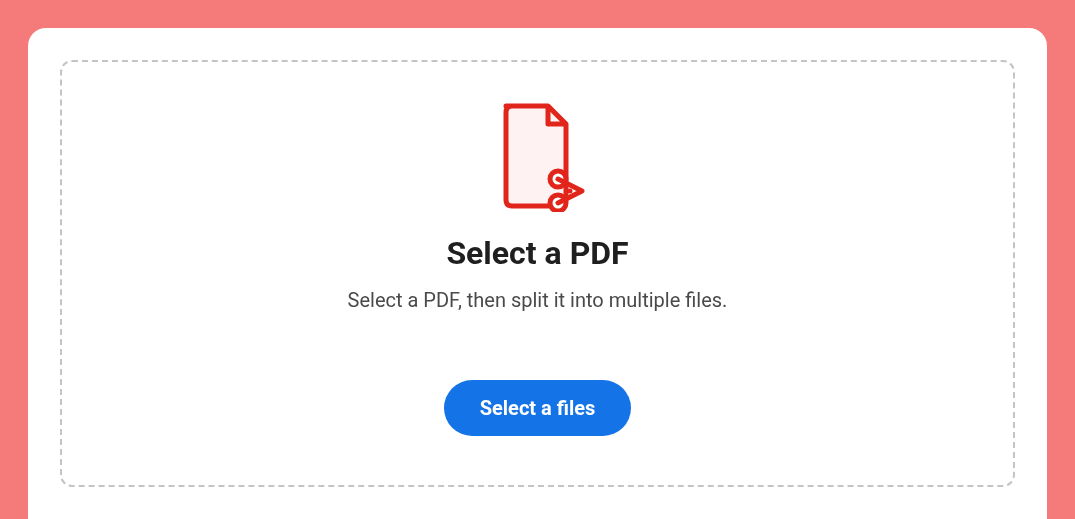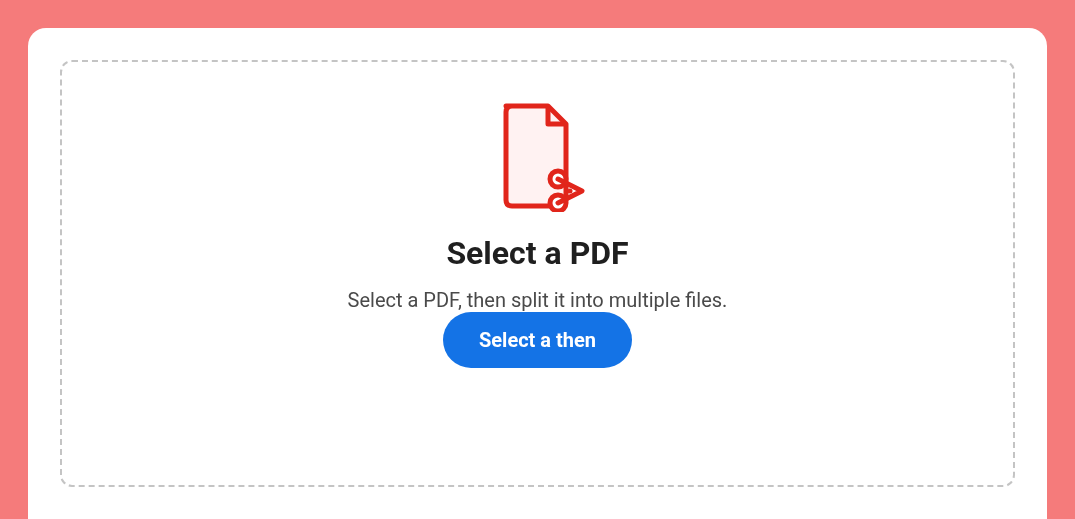--- a/index.html
+++ b/index.html
@@ -38,20 +38,21 @@
     .title {
       font-size: 32px;
       font-weight: 700;
       color: #1f1f1f;
       margin-bottom: 16px;
     }
     .subtitle {
       font-size: 20px;
       color: #4a4a4a;
       font-weight: 400;
+      margin-bottom: 68px;
     }
     .select-button {
       background-color: #1473e6;
       color: #ffffff;
       border: none;
       border-radius: 999px;
       padding: 16px 36px;
       font-size: 20px;
       font-weight: 700;
       cursor: pointer;
@@ -72,15 +73,15 @@
             <circle cx="12" cy="11" r="8" fill="#ffffff" stroke="#e1251b" stroke-width="5"></circle>
             <circle cx="12" cy="35" r="8" fill="#ffffff" stroke="#e1251b" stroke-width="5"></circle>
             <path d="M 12 11 L 36 23 L 12 35" fill="none" stroke="#e1251b" stroke-width="5" stroke-linejoin="round" stroke-linecap="round"></path>
             <circle cx="24" cy="23" r="2.5" fill="#e1251b"></circle>
           </g>
         </g>
       </svg>
     </div>
     <h1 class="title">Select a PDF</h1>
     <p class="subtitle">Select a PDF, then split it into multiple files.</p>
-    <button class="select-button">Select a then</button>
+    <button class="select-button">Select a files</button>
   </div>
 </div>
 
 </body></html>

